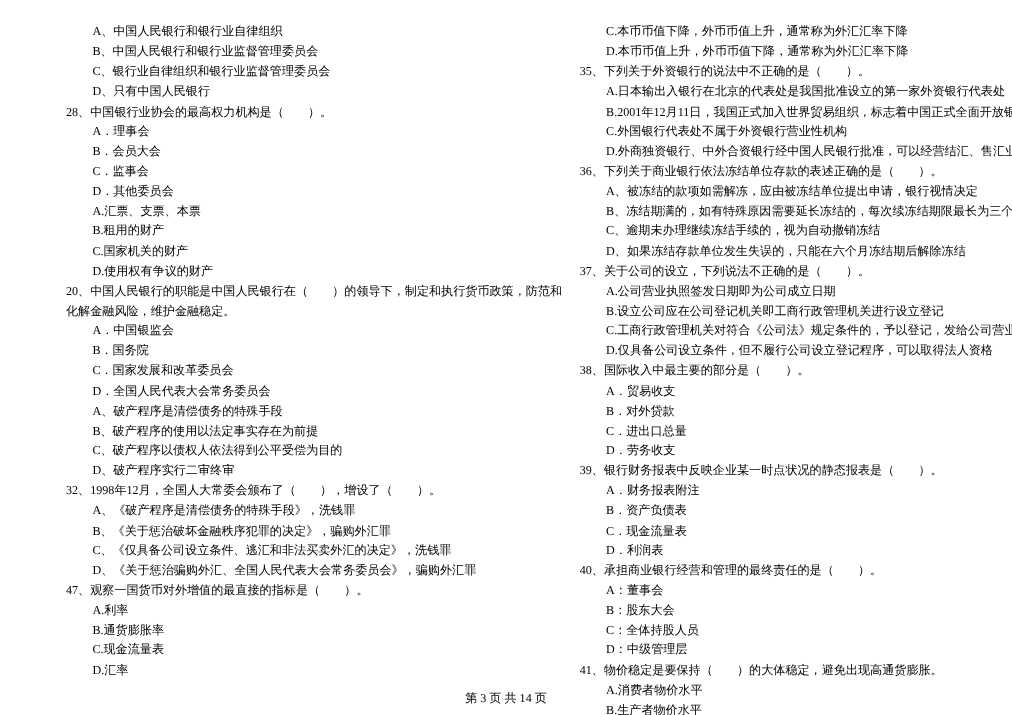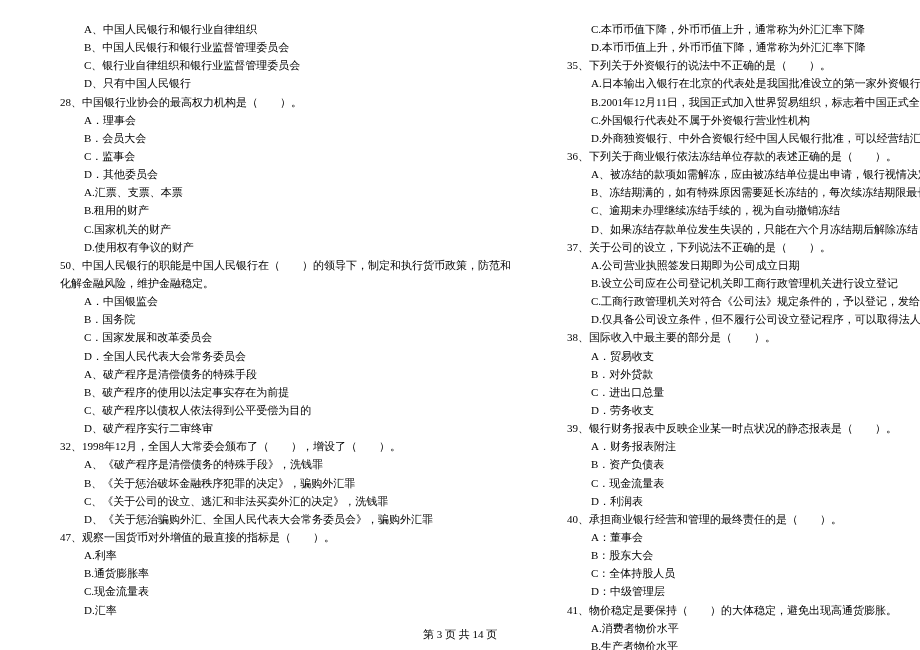--- a/index.html
+++ b/index.html
@@ -8,21 +8,21 @@
       height: 650px;
       background: #ffffff;
       font-family: "SimSun", "宋体", serif;
       font-size: 11px;
       color: #000;
       padding: 20px 60px 10px 60px;
       position: relative;
     }
     .columns {
       display: flex;
-      gap: 56px;
+      gap: 16px;
       height: 590px;
     }
     .col {
       flex: 1;
       line-height: 1.65;
     }
     .line { white-space: nowrap; }
     .indent1 { padding-left: 24px; }
     .q { padding-left: 0px; }
     .footer {
@@ -45,34 +45,34 @@
       <div class="line indent1">D、只有中国人民银行</div>
       <div class="line q">28、中国银行业协会的最高权力机构是（　　）。</div>
       <div class="line indent1">A．理事会</div>
       <div class="line indent1">B．会员大会</div>
       <div class="line indent1">C．监事会</div>
       <div class="line indent1">D．其他委员会</div>
       <div class="line indent1">A.汇票、支票、本票</div>
       <div class="line indent1">B.租用的财产</div>
       <div class="line indent1">C.国家机关的财产</div>
       <div class="line indent1">D.使用权有争议的财产</div>
-      <div class="line q">50、中国人民银行的职能是中国人民银行在（　　）的领导下，制定和执行货币政策，防范和</div>
+      <div class="line q">20、中国人民银行的职能是中国人民银行在（　　）的领导下，制定和执行货币政策，防范和</div>
       <div class="line q">化解金融风险，维护金融稳定。</div>
       <div class="line indent1">A．中国银监会</div>
       <div class="line indent1">B．国务院</div>
       <div class="line indent1">C．国家发展和改革委员会</div>
       <div class="line indent1">D．全国人民代表大会常务委员会</div>
       <div class="line indent1">A、破产程序是清偿债务的特殊手段</div>
       <div class="line indent1">B、破产程序的使用以法定事实存在为前提</div>
       <div class="line indent1">C、破产程序以债权人依法得到公平受偿为目的</div>
       <div class="line indent1">D、破产程序实行二审终审</div>
       <div class="line q">32、1998年12月，全国人大常委会颁布了（　　），增设了（　　）。</div>
       <div class="line indent1">A、《破产程序是清偿债务的特殊手段》，洗钱罪</div>
       <div class="line indent1">B、《关于惩治破坏金融秩序犯罪的决定》，骗购外汇罪</div>
-      <div class="line indent1">C、《关于公司的设立、逃汇和非法买卖外汇的决定》，洗钱罪</div>
+      <div class="line indent1">C、《仅具备公司设立条件、逃汇和非法买卖外汇的决定》，洗钱罪</div>
       <div class="line indent1">D、《关于惩治骗购外汇、全国人民代表大会常务委员会》，骗购外汇罪</div>
       <div class="line q">47、观察一国货币对外增值的最直接的指标是（　　）。</div>
       <div class="line indent1">A.利率</div>
       <div class="line indent1">B.通货膨胀率</div>
       <div class="line indent1">C.现金流量表</div>
       <div class="line indent1">D.汇率</div>
     </div>
   <div class="col" id="col-right">
       <div class="line indent1">C.本币币值下降，外币币值上升，通常称为外汇汇率下降</div>
       <div class="line indent1">D.本币币值上升，外币币值下降，通常称为外汇汇率下降</div>

